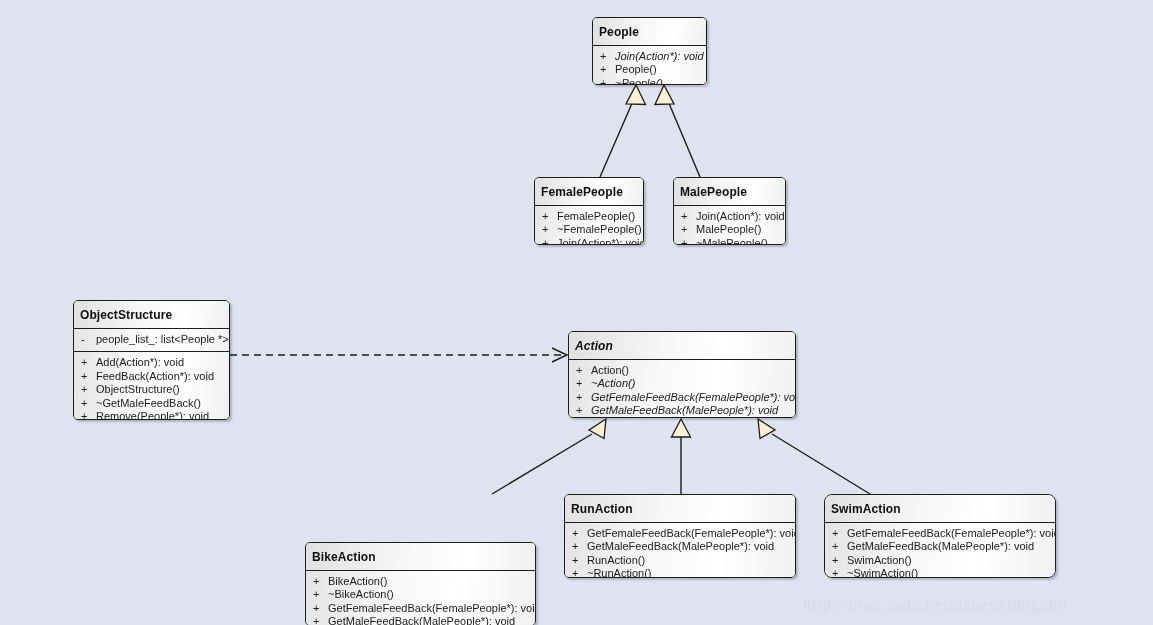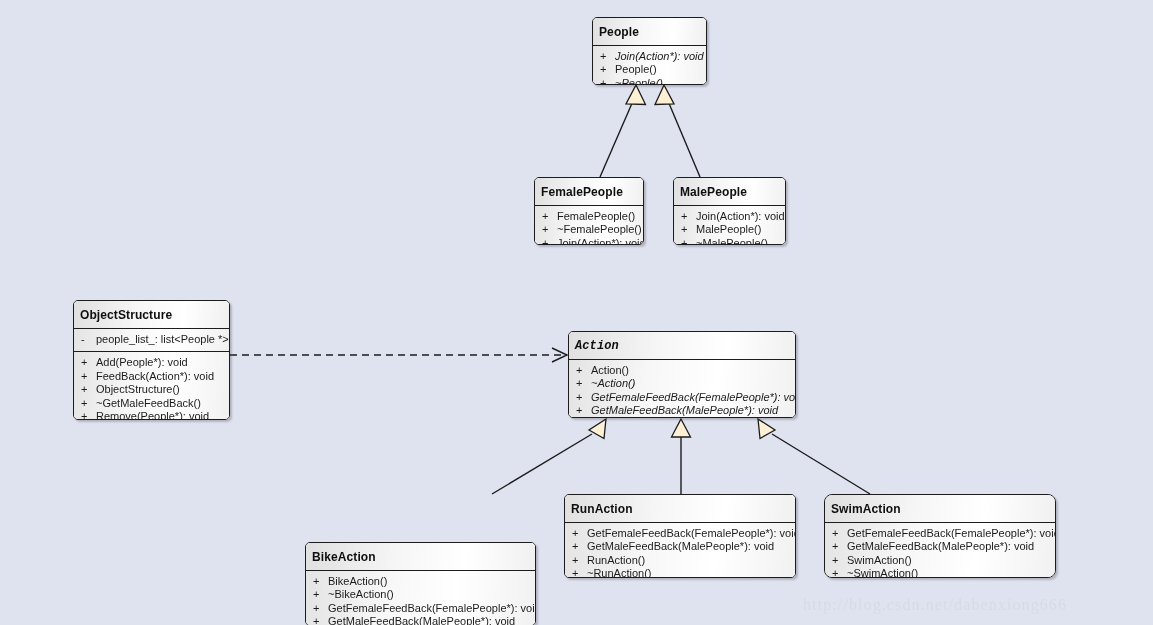--- a/index.html
+++ b/index.html
@@ -36,21 +36,21 @@
   .uml-header {
     text-align: left;
     font-size: 12px;
     font-weight: bold;
     color: #0f0f0f;
     padding: 7px 6px 6px 6px;
     border-bottom: 1px solid #1c1c1c;
     letter-spacing: 0.1px;
     background: linear-gradient(95deg, #e0e0e0 0%, #f6f6f6 40%, #ffffff 70%, #f0f0f0 100%);
   }
-  .uml-header.abstract { font-style: italic; font-family: Liberation Mono, monospace; }
+  .uml-header.abstract { font-style: italic; }
   .uml-compartment {
     padding: 4px 0 5px 0;
     background: linear-gradient(95deg, #e4e4e4 0%, #f7f7f7 35%, #ffffff 65%, #f1f1f1 100%);
   }
   .uml-compartment + .uml-compartment {
     border-top: 1px solid #1c1c1c;
   }
   .uml-row {
     display: flex;
     align-items: baseline;
@@ -173,21 +173,21 @@
       <div class="uml-header">ObjectStructure</div>
       <div class="uml-compartment">
         <div class="uml-row">
           <span class="uml-vis">-</span>
           <span class="uml-sig">people_list_: list&lt;People *&gt;</span>
         </div>
       </div>
       <div class="uml-compartment">
         <div class="uml-row">
           <span class="uml-vis">+</span>
-          <span class="uml-sig">Add(People*): void</span>
+          <span class="uml-sig">Add(Action*): void</span>
         </div>
         <div class="uml-row">
           <span class="uml-vis">+</span>
           <span class="uml-sig">FeedBack(Action*): void</span>
         </div>
         <div class="uml-row">
           <span class="uml-vis">+</span>
           <span class="uml-sig">ObjectStructure()</span>
         </div>
         <div class="uml-row">

